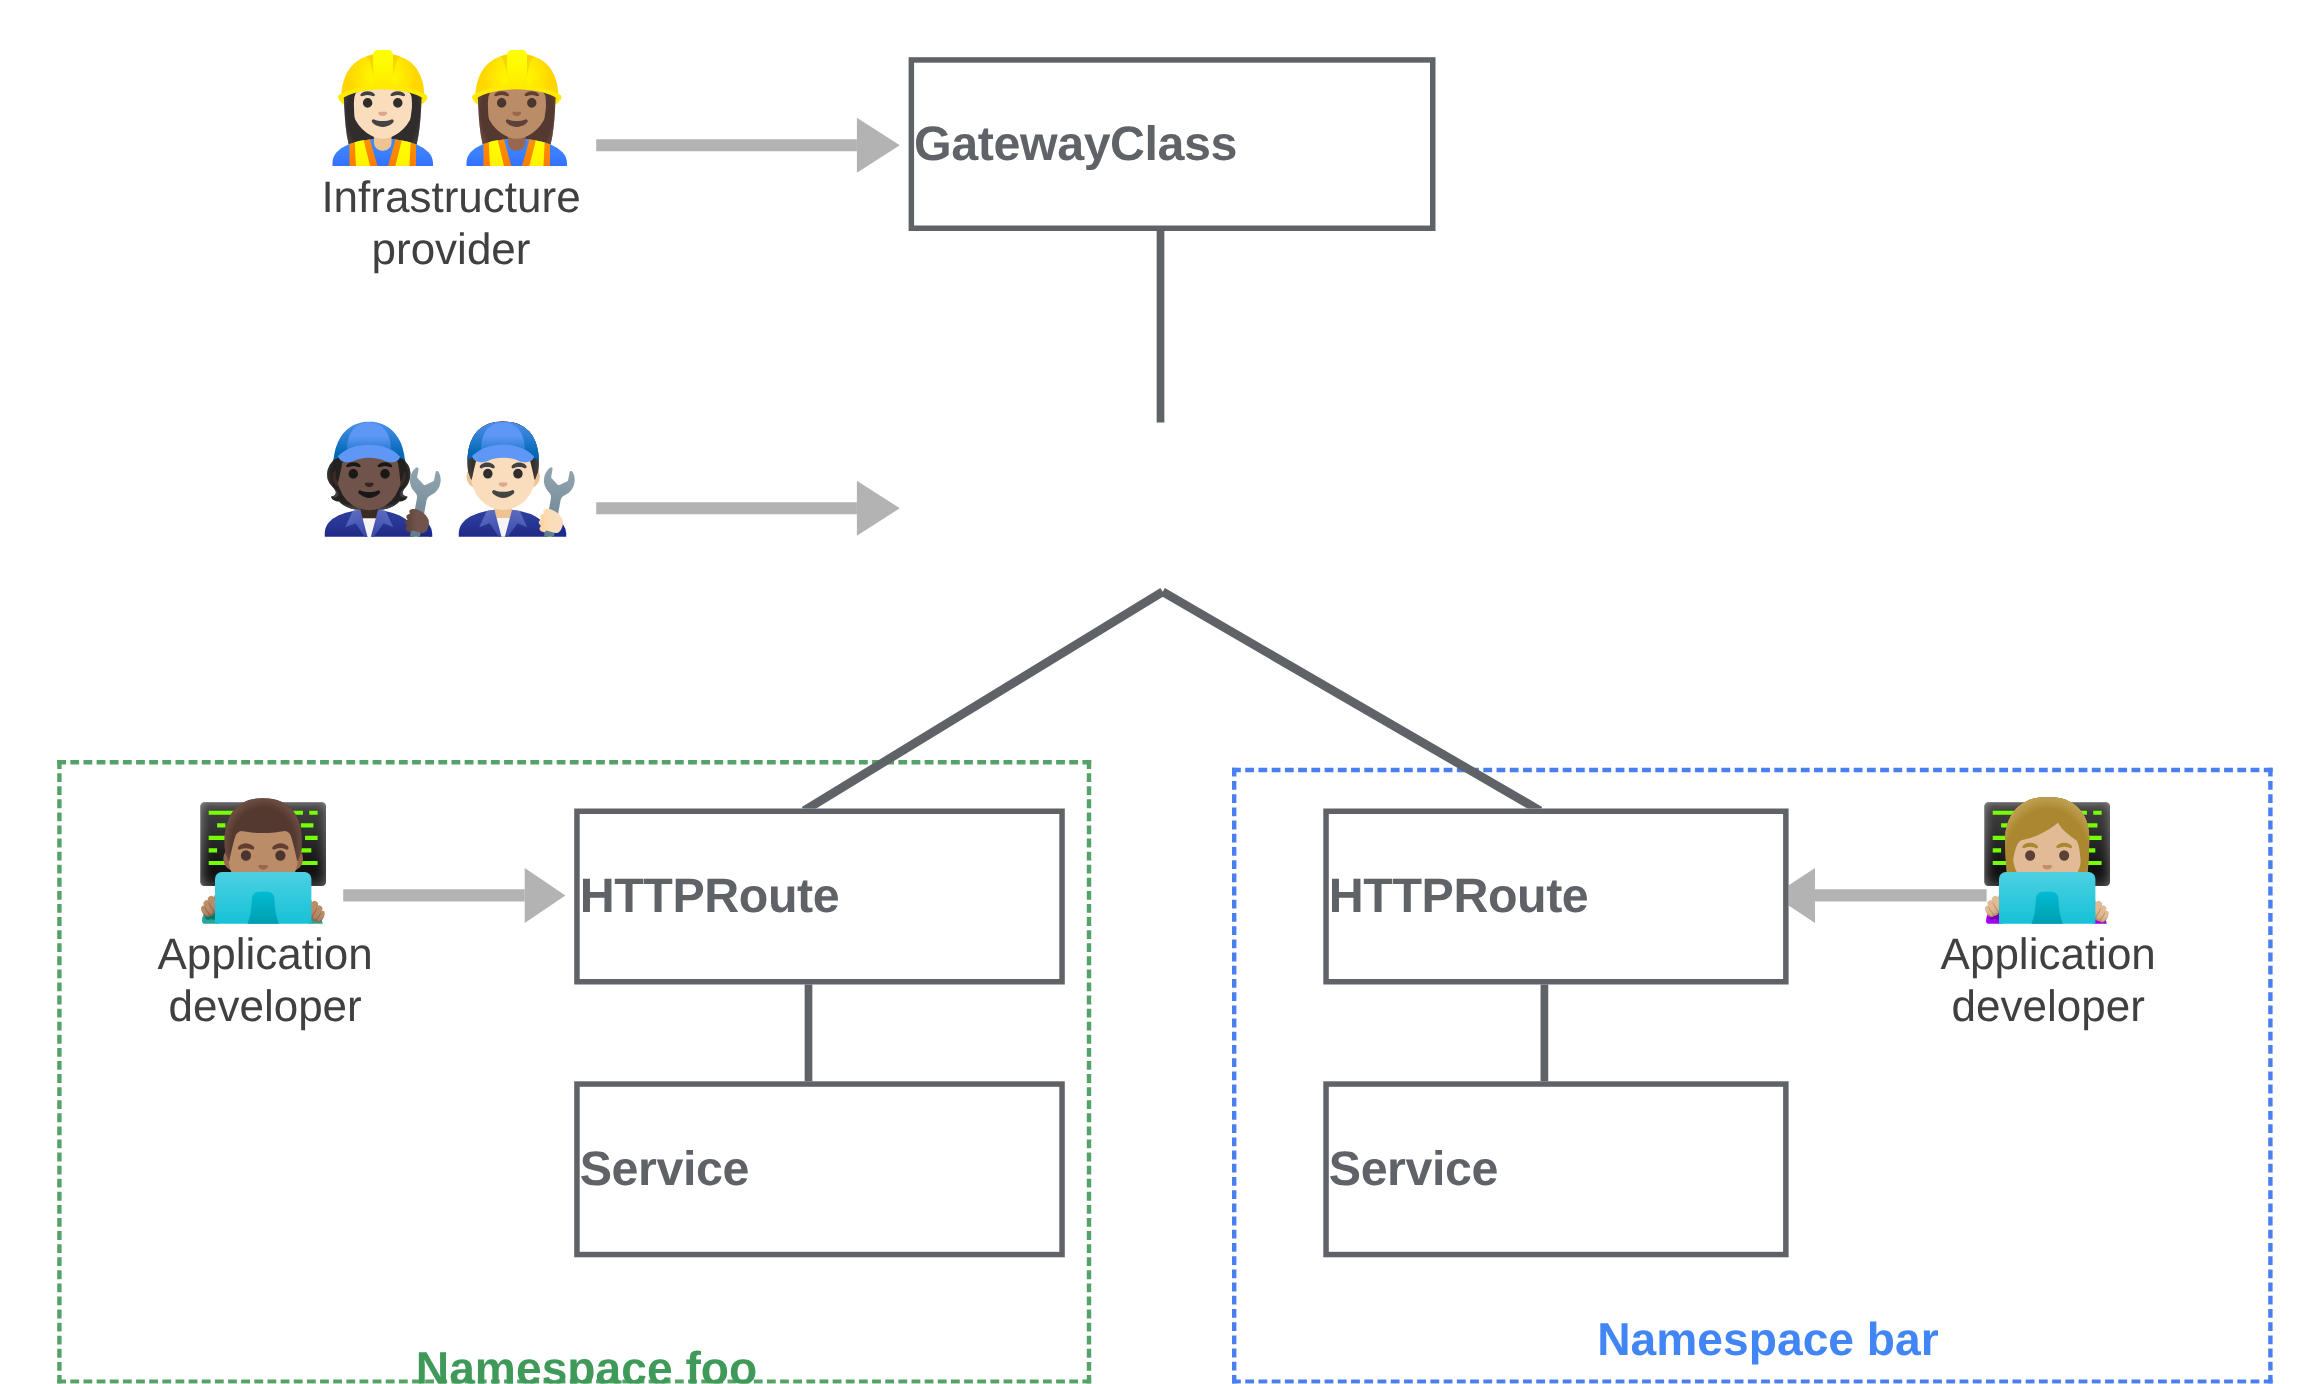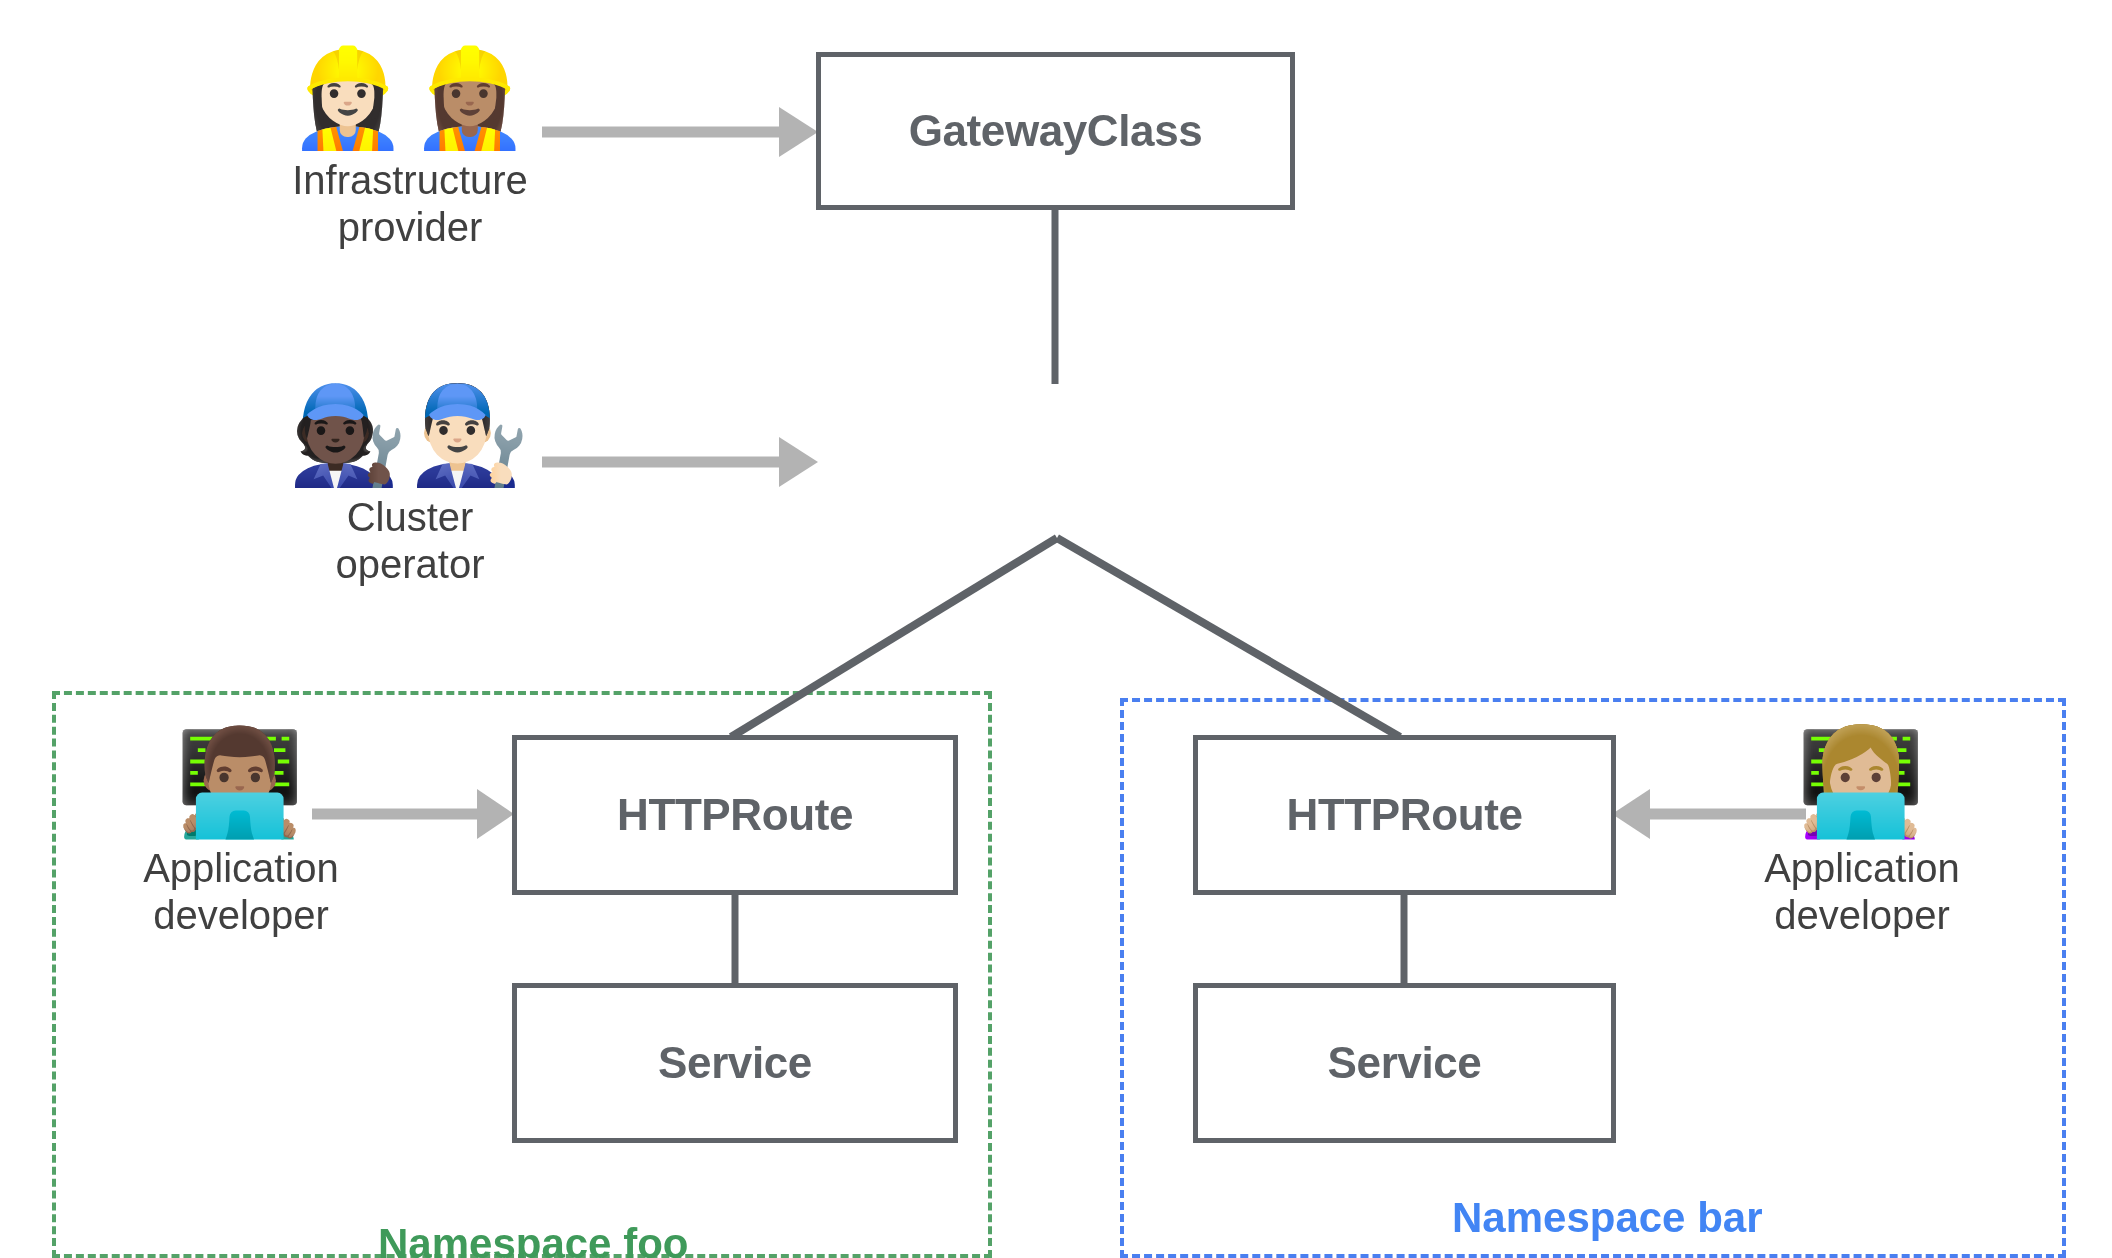--- a/index.html
+++ b/index.html
@@ -19,22 +19,22 @@
     overflow: hidden;
   }
   
   .node {
     position: absolute;
     box-sizing: border-box;
     border: 5px solid #5f6368;
     background: #ffffff;
     display: flex;
     align-items: center;
-    justify-content: center;
     z-index: 5;
+    margin-left: 10px;
   }
   .node-label {
     font-family: "Liberation Sans", sans-serif;
     font-size: 44px;
     font-weight: bold;
     color: #5f6368;
     letter-spacing: -0.4px;
     white-space: nowrap;
   }
   
@@ -171,22 +171,20 @@
   </div>
 
   <div class="persona" style="left:265px; top:48px; width:290px;">
     <div class="persona-emojis">👷🏻‍♀️👷🏽‍♀️</div>
     <div class="persona-caption">Infrastructure
 provider</div>
   </div>
 
   <div class="persona" style="left:265px; top:385px; width:290px;">
     <div class="persona-emojis">🧑🏿‍🔧👨🏻‍🔧</div>
-    <div class="persona-caption">Cluster
-operator</div>
   </div>
 
   <div class="persona" style="left:96px; top:728px; width:290px;">
     <div class="persona-emojis small">👨🏽‍💻</div>
     <div class="persona-caption">Application
 developer</div>
   </div>
 
   <div class="persona" style="left:1717px; top:728px; width:290px;">
     <div class="persona-emojis small">👩🏼‍💻</div>

